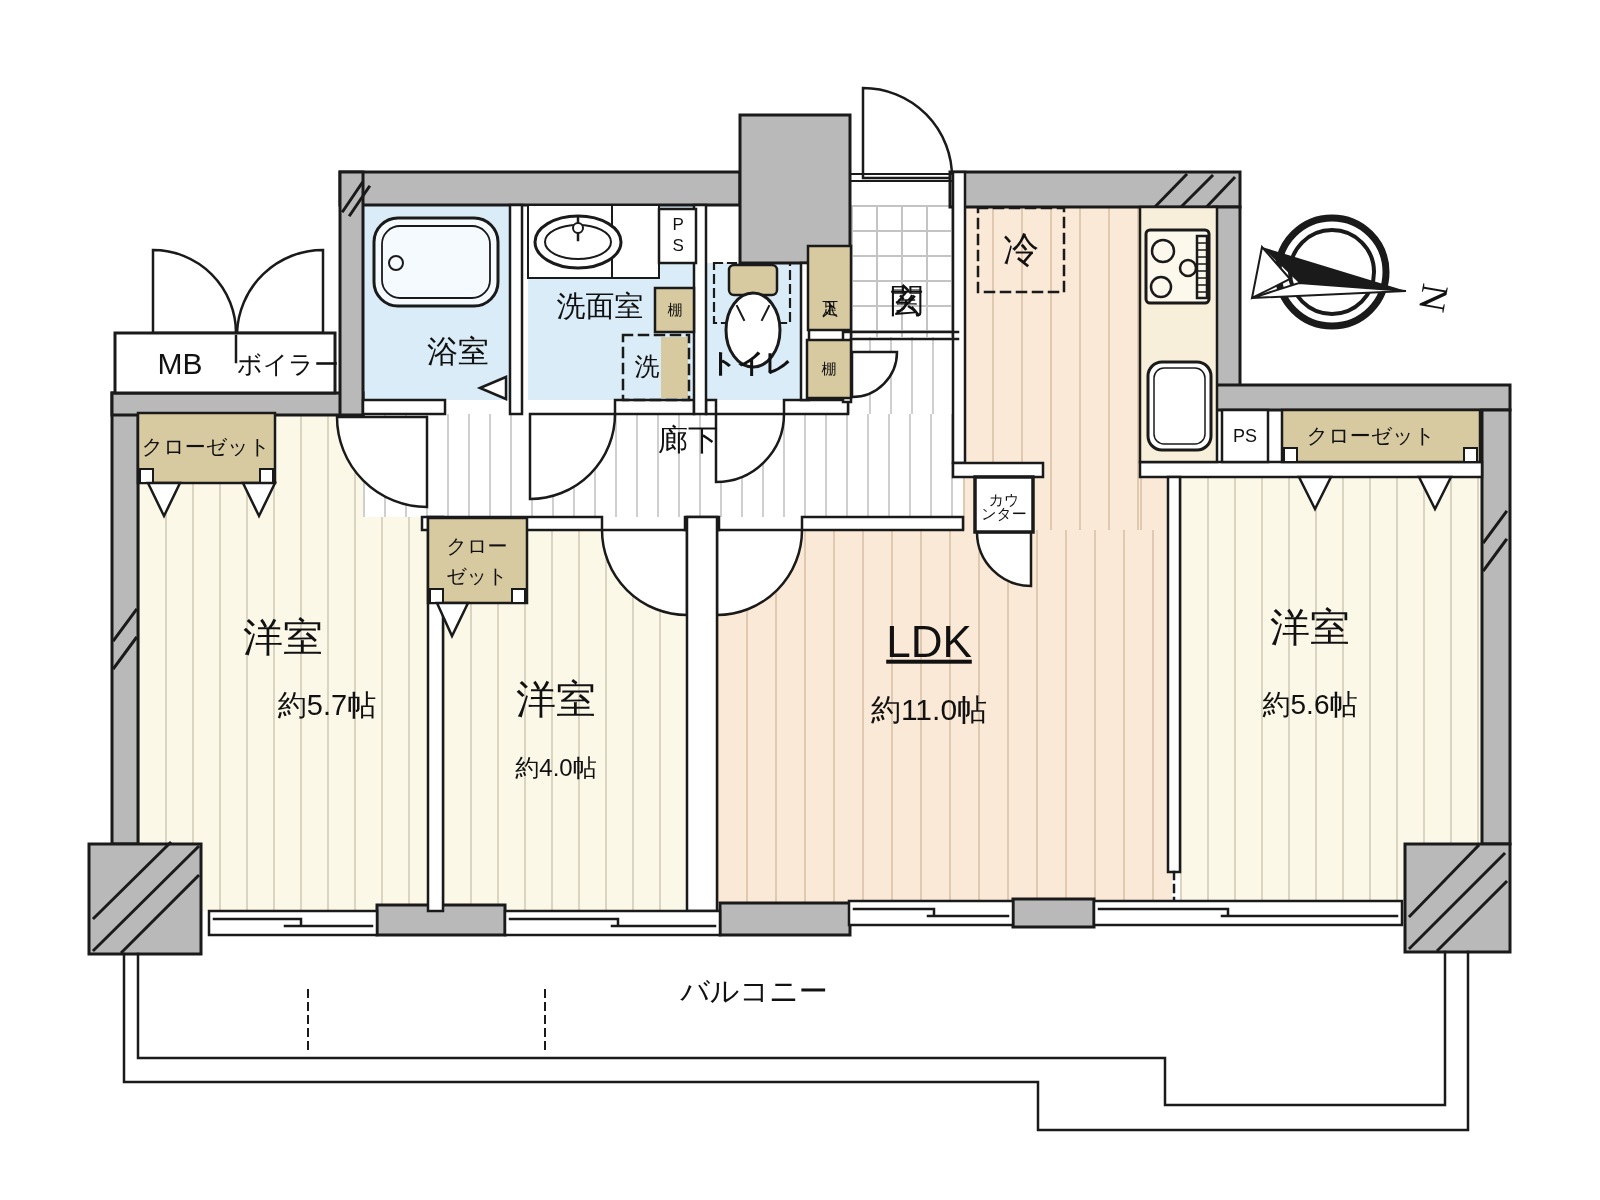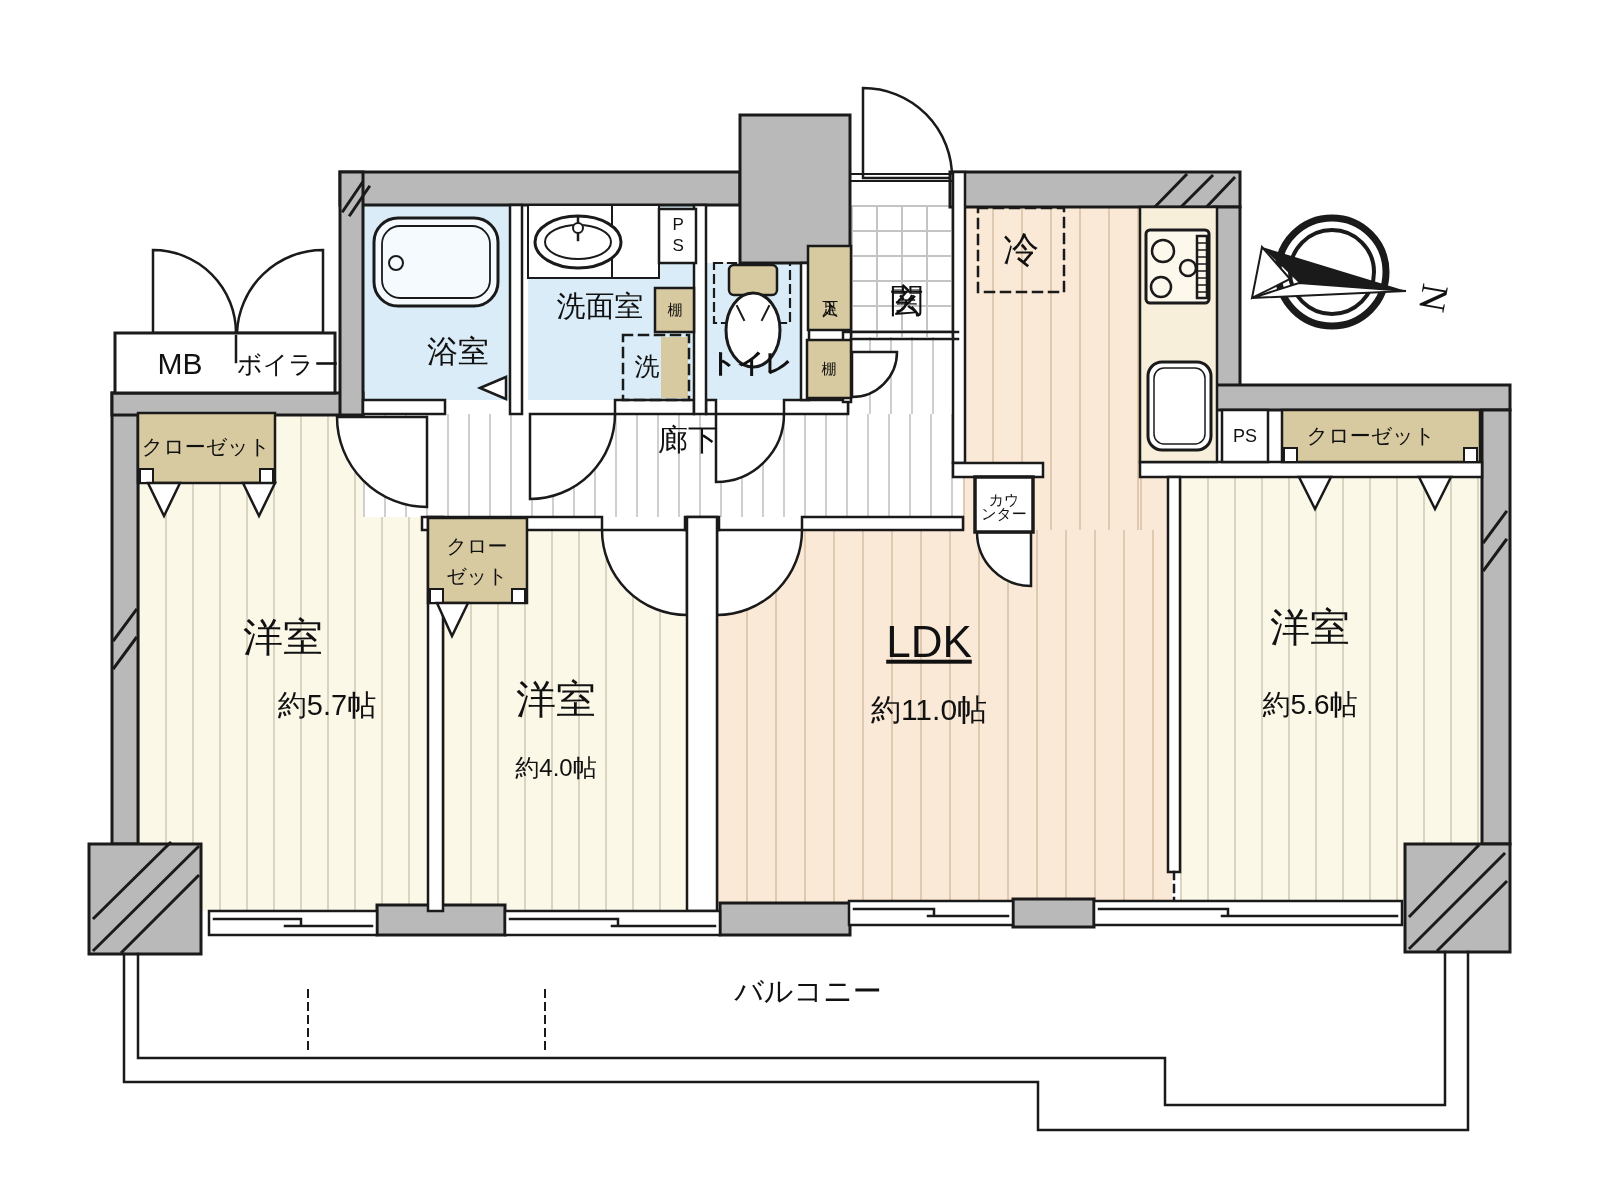--- a/index.html
+++ b/index.html
@@ -230,16 +230,16 @@
   <div class="label" style="left:929px;top:642px;font-size:44px;text-decoration:underline;">LDK</div>
   <div class="label" style="left:929px;top:710px;font-size:30px;text-align:right;">約11.0帖</div>
   <div class="label" style="left:1004px;top:500px;font-size:15px;">カウ</div>
   <div class="label" style="left:1004px;top:514px;font-size:15px;">ンター</div>
 
   <div class="label" style="left:1245px;top:436px;font-size:18px;">PS</div>
   <div class="label" style="left:1371px;top:436px;font-size:21px;">クローゼット</div>
   <div class="label" style="left:1310px;top:627px;font-size:40px;">洋室</div>
   <div class="label" style="left:1310px;top:697px;font-size:28px;margin-top:8px;">約5.6帖</div>
 
-  <div class="label" style="left:808px;top:992px;font-size:29px;">バルコニー</div>
+  <div class="label" style="left:754px;top:992px;font-size:29px;">バルコニー</div>
   <div class="label compass-n" style="left:1433px;top:298px;font-size:38px;">N</div>
 
 </div>
 
 </body></html>

